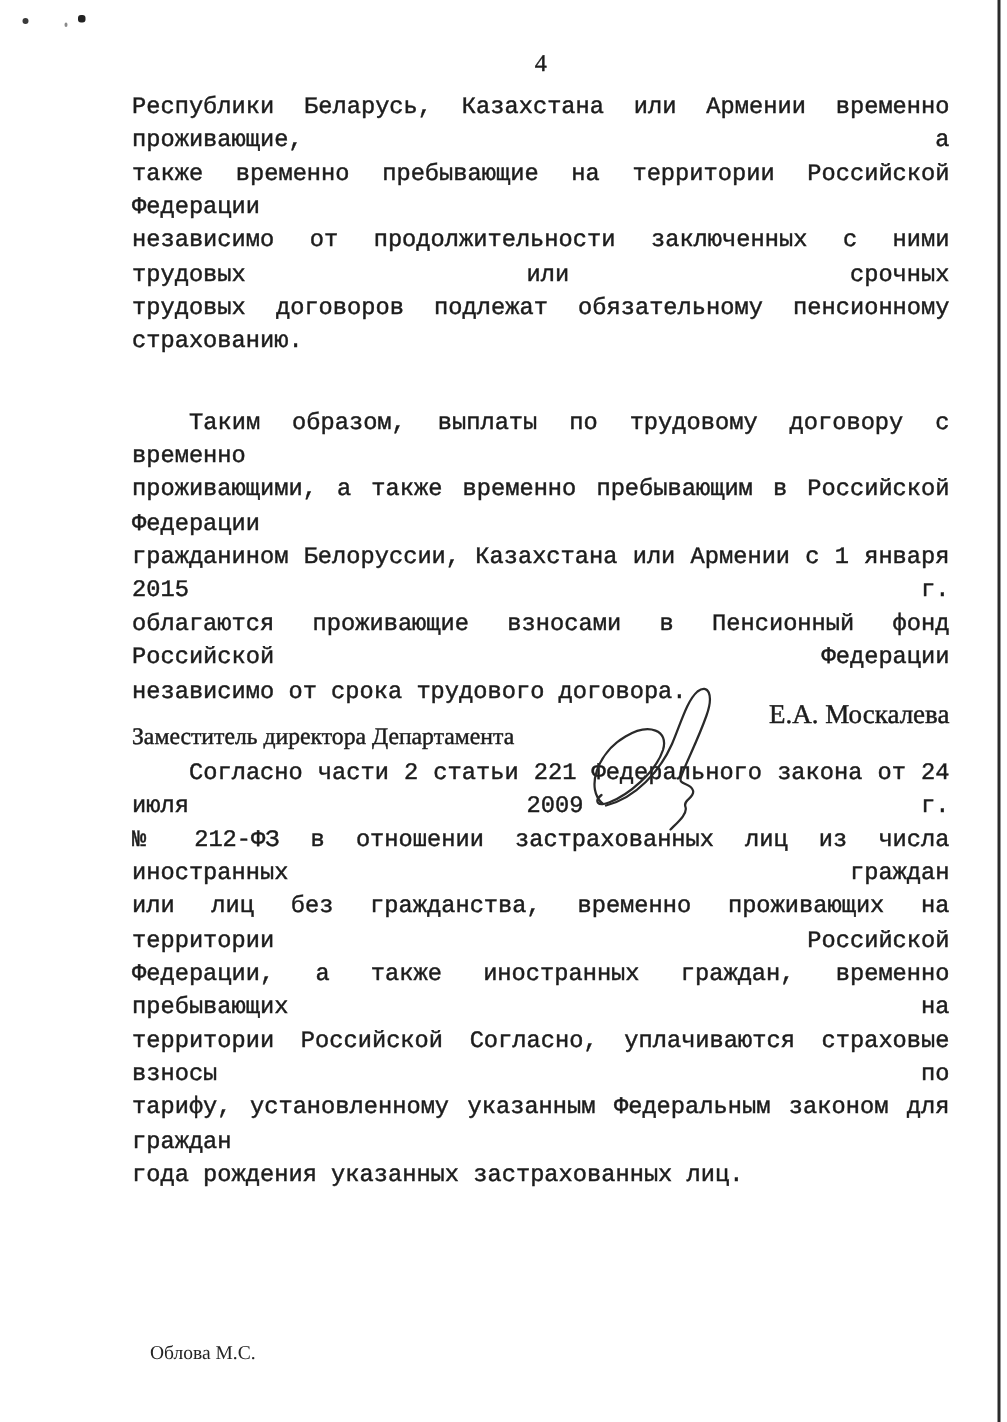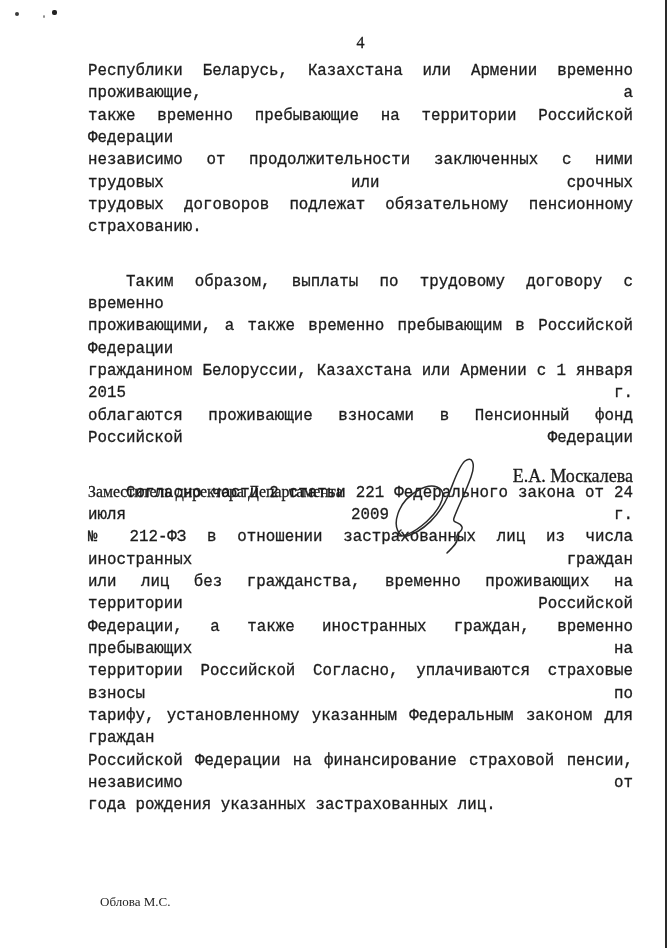--- a/index.html
+++ b/index.html
@@ -110,27 +110,27 @@
     <div class="page-number">4</div>
     <div class="body-text" id="paragraphs">
         <div class="line">Республики Беларусь, Казахстана или Армении временно проживающие, а</div>
         <div class="line">также временно пребывающие на территории Российской Федерации</div>
         <div class="line">независимо от продолжительности заключенных с ними трудовых или срочных</div>
         <div class="line last">трудовых договоров подлежат обязательному пенсионному страхованию.</div>
         <div class="line indent">Таким образом, выплаты по трудовому договору с временно</div>
         <div class="line">проживающими, а также временно пребывающим в Российской Федерации</div>
         <div class="line">гражданином Белоруссии, Казахстана или Армении с 1 января 2015 г.</div>
         <div class="line">облагаются проживающие взносами в Пенсионный фонд Российской Федерации</div>
+        <div class="line last">независимо от срока трудового договора.</div>
         <div class="line indent">Согласно части 2 статьи 221 Федерального закона от 24 июля 2009 г.</div>
         <div class="line">№ 212-ФЗ в отношении застрахованных лиц из числа иностранных граждан</div>
         <div class="line">или лиц без гражданства, временно проживающих на территории Российской</div>
         <div class="line">Федерации, а также иностранных граждан, временно пребывающих на</div>
         <div class="line">территории Российской Согласно, уплачиваются страховые взносы по</div>
         <div class="line">тарифу, установленному указанным Федеральным законом для граждан</div>
-        <div class="line">Российской Федерации на финансирование страховой пенсии, независимо от</div>
         <div class="line last">года рождения указанных застрахованных лиц.</div>
       </div>
   </div>
 
   <div class="sig-row">
     <div class="sig-title">Заместитель директора Департамента</div>
     <svg class="sig-svg" width="95" height="105" viewBox="0 0 95 105" fill="none">
       <path d="M 14 86 C 2 76, 10 52, 29 41 C 45 31.5, 58 37, 54 50 C 49 65, 31 80, 18 85 C 10 88, 8 84, 13 80" stroke="#2a2a2a" stroke-width="1.5" fill="none" stroke-linecap="round"></path>
       <path d="M 16 87 C 36 82, 52 64, 60 46 C 66 32, 70 17, 77 11 C 84 5.5, 88 13, 83 27 C 77 44, 69 59, 66 68 C 64 74, 72 71, 74 77 C 75.5 82, 67 83, 69 88 C 70.5 92.5, 64 98, 59 103" stroke="#2a2a2a" stroke-width="1.5" fill="none" stroke-linecap="round"></path>
     </svg>

